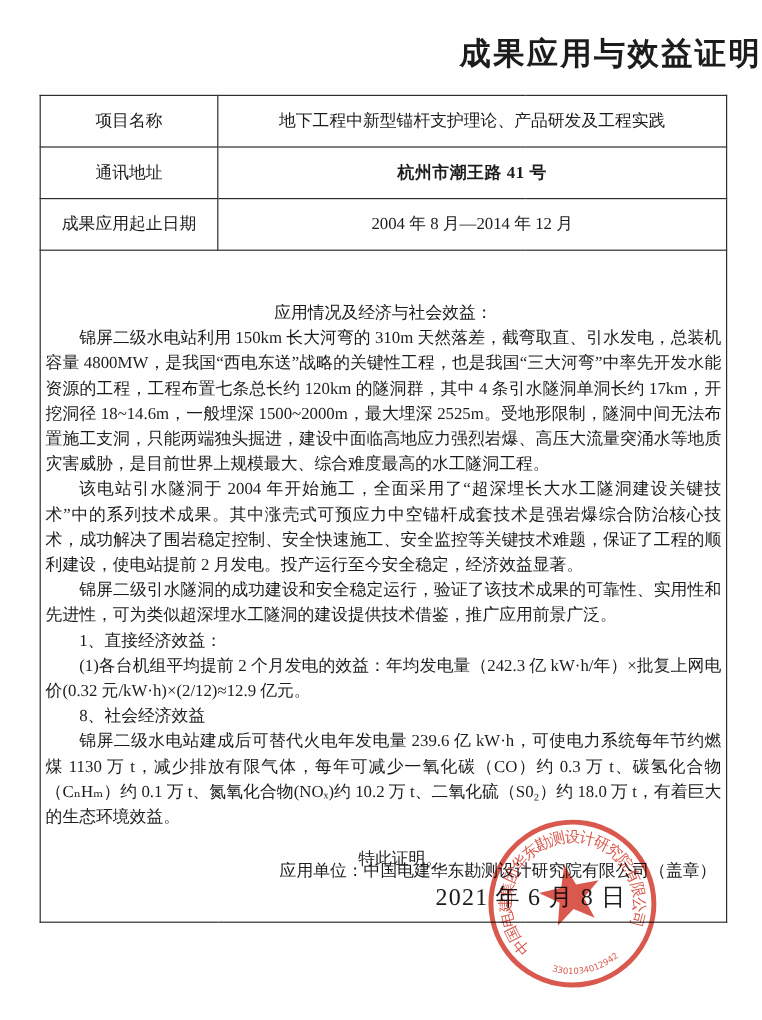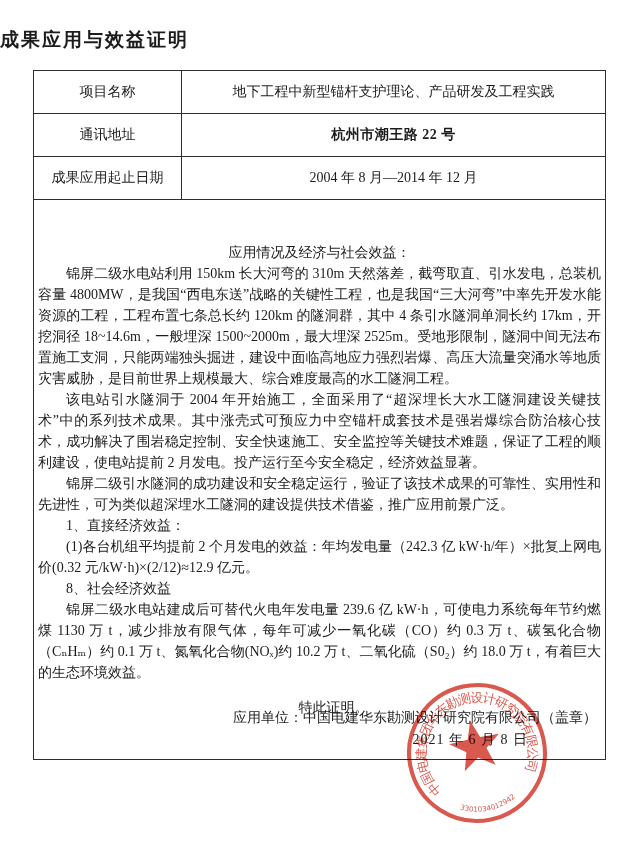--- a/index.html
+++ b/index.html
@@ -5,22 +5,22 @@
   * { margin: 0; padding: 0; box-sizing: border-box; }
   html, body { background: #ffffff; }
   body {
     width: 635px; height: 850px;
     position: relative;
     font-family: "Liberation Serif", "DejaVu Serif", serif;
     color: #1c1c1c;
     overflow: hidden;
   }
   .page-title {
-    text-align: left;
-    font-size: 19px;
+    text-align: right;
+    font-size: 26px;
     font-weight: bold;
     letter-spacing: 2px;
     padding-top: 27px;
   }
   table.form {
     border-collapse: collapse;
     table-layout: fixed;
     width: 572px;
     margin: 17px 0 0 33px;
   }
@@ -52,22 +52,22 @@
     margin-top: 14px;
   }
   .sign-unit {
     position: absolute;
     right: 8px; bottom: 31px;
     font-size: 14px;
     white-space: nowrap;
   }
   .sign-date {
     position: absolute;
-    right: 77px; bottom: 9px;
-    font-size: 14px;
+    right: 83px; bottom: 9px;
+    font-size: 20px;
     letter-spacing: 1px;
     white-space: nowrap;
     padding-left: 33px;
   }
   .seal {
     position: absolute;
     left: 405px; top: 681px;
     width: 144px; height: 144px;
     transform: rotate(-12deg);
     opacity: 0.85;
@@ -89,21 +89,21 @@
       <col style="width:163px">
       <col style="width:168px">
   </colgroup>
   <tbody>
       <tr class="hrow">
     <td>项目名称</td>
     <td colspan="3">地下工程中新型锚杆支护理论、产品研发及工程实践</td>
   </tr>
   <tr class="hrow">
     <td>通讯地址</td>
-    <td colspan="3" class="bold-val">杭州市潮王路 22 号</td>
+    <td colspan="3" class="bold-val">杭州市潮王路 41 号</td>
   </tr>
   <tr class="hrow">
     <td>成果应用起止日期</td>
     <td colspan="3">2004 年 8 月—2014 年 12 月</td>
   </tr>
   <tr>
     <td colspan="4" class="bigcell">
       <div class="heading">应用情况及经济与社会效益：</div>
       <p class="para">锦屏二级水电站利用 150km 长大河弯的 310m 天然落差，截弯取直、引水发电，总装机容量 4800MW，是我国“西电东送”战略的关键性工程，也是我国“三大河弯”中率先开发水能资源的工程，工程布置七条总长约 120km 的隧洞群，其中 4 条引水隧洞单洞长约 17km，开挖洞径 18~14.6m，一般埋深 1500~2000m，最大埋深 2525m。受地形限制，隧洞中间无法布置施工支洞，只能两端独头掘进，建设中面临高地应力强烈岩爆、高压大流量突涌水等地质灾害威胁，是目前世界上规模最大、综合难度最高的水工隧洞工程。</p>
       <p class="para">该电站引水隧洞于 2004 年开始施工，全面采用了“超深埋长大水工隧洞建设关键技术”中的系列技术成果。其中涨壳式可预应力中空锚杆成套技术是强岩爆综合防治核心技术，成功解决了围岩稳定控制、安全快速施工、安全监控等关键技术难题，保证了工程的顺利建设，使电站提前 2 月发电。投产运行至今安全稳定，经济效益显著。</p>

